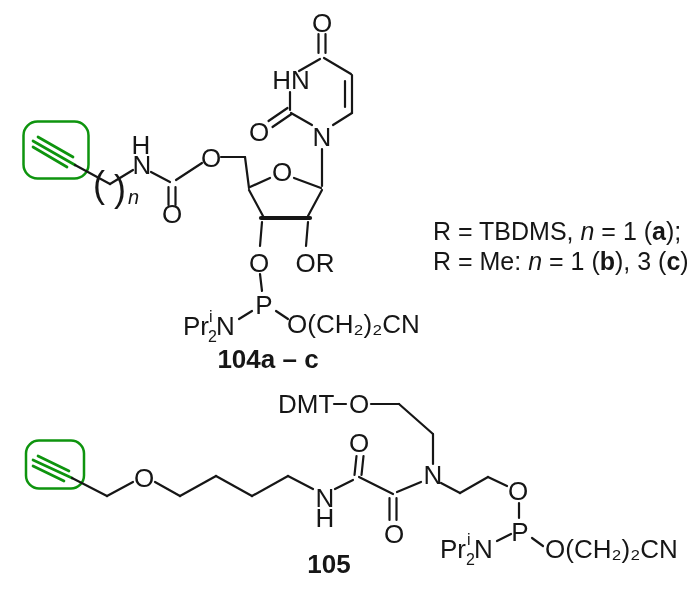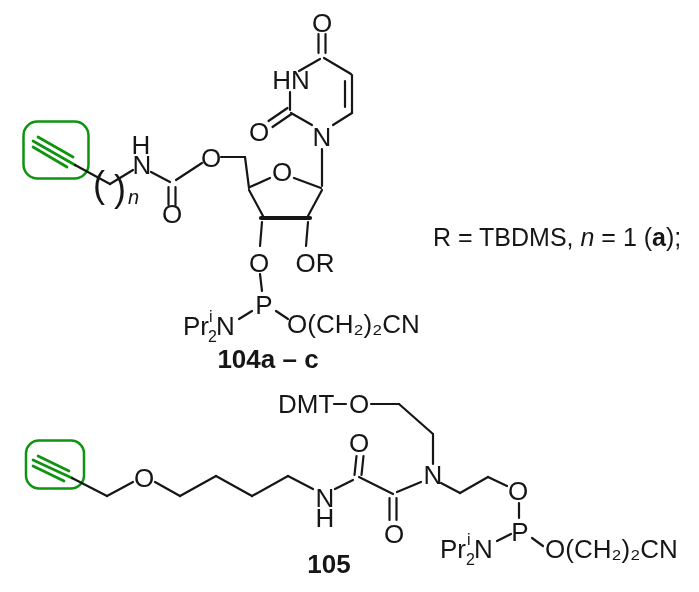--- a/index.html
+++ b/index.html
@@ -10,21 +10,21 @@
   svg line.bold{stroke-width:4.2;}
   svg line.gline{stroke:#0e940e;stroke-width:2.7;}
   svg rect.gbox{fill:none;stroke:#0e940e;stroke-width:2.5;}
   svg text{fill:#161616;font-family:"Liberation Sans", "DejaVu Sans", sans-serif;}
   .al{font-size:26px;text-anchor:middle;}
   .als{font-size:26px;text-anchor:start;}
   .small{font-size:16px;text-anchor:start;}
   .paren{font-size:36px;text-anchor:start;}
   .nsub{font-size:20px;font-style:italic;text-anchor:start;}
   .clabel{font-size:26px;font-weight:bold;text-anchor:middle;}
-  .legend{position:absolute;left:433px;top:222px;font-size:25px;line-height:30px;color:#161616;}
+  .legend{position:absolute;left:433px;top:216px;font-size:25px;line-height:30px;color:#161616;}
   .legend div{white-space:pre;}
   .it{font-style:italic;}
   .bd{font-weight:bold;}
 </style>
 </head>
 <body>
 
 <div class="canvas">
   <svg width="699" height="592" viewBox="0 0 699 592">
 
@@ -161,14 +161,15 @@
       <text class="small" x="466" y="565">2</text>
       <text class="small" x="467" y="545">i</text>
       <text class="als" x="474" y="558">N</text>
       <text class="als" x="545" y="558">O(CH₂)₂CN</text>
       <text class="clabel" x="329" y="573">105</text>
     </g>
   </svg>
 
   <div class="legend">
     <div><span>R = TBDMS, </span><span class="it">n</span><span> = 1 (</span><span class="bd">a</span><span>);</span></div>
+    <div><span>R = Me: </span><span class="it">n</span><span> = 1 (</span><span class="bd">b</span><span>), 3 (</span><span class="bd">c</span><span>)</span></div>
   </div>
 </div>
 
 </body></html>

